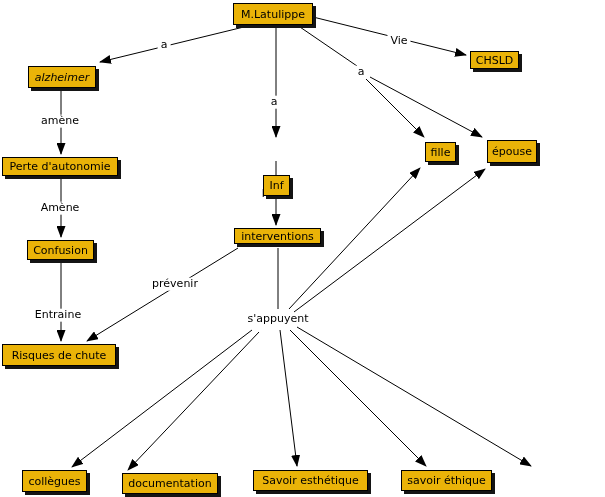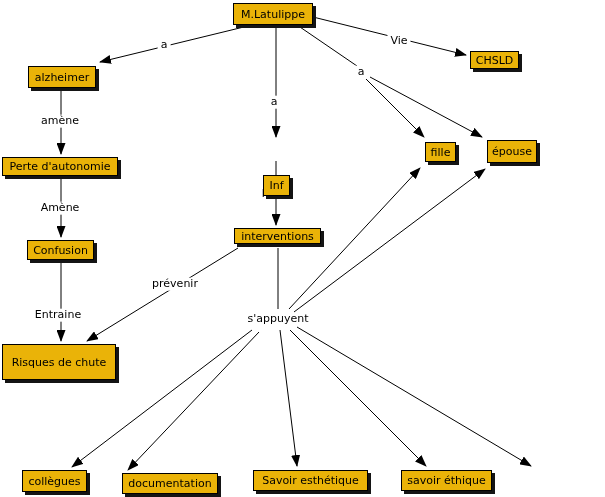--- a/index.html
+++ b/index.html
@@ -84,26 +84,26 @@
     <span class="edge-label" style="left: 399px; top: 41px;">Vie</span>
     <span class="edge-label" style="left: 274px; top: 102px;">a</span>
     <span class="edge-label" style="left: 361px; top: 72px;">a</span>
     <span class="edge-label" style="left: 60px; top: 121px;">amène</span>
     <span class="edge-label" style="left: 60px; top: 208px;">Amène</span>
     <span class="edge-label" style="left: 277px; top: 192px;">poser</span>
     <span class="edge-label" style="left: 58px; top: 291px; margin-top: 24px;">Entraine</span>
     <span class="edge-label" style="left: 175px; top: 284px;">prévenir</span>
     <span class="edge-label" style="left: 278px; top: 319px;">s'appuyent</span>
     <div class="node" style="left: 233px; top: 3px; width: 80px; height: 22px;">M.Latulippe</div>
-    <div class="node" style="left: 28px; top: 66px; width: 68px; height: 22px;">alzheimer</div>
+    <div class="node" style="left: 28px; top: 66px; width: 68px; height: 22px; font-style: italic;">alzheimer</div>
     <div class="node" style="left: 470px; top: 51px; width: 49px; height: 18px;">CHSLD</div>
     <div class="node" style="left: 2px; top: 157px; width: 116px; height: 19px;">Perte d'autonomie</div>
     <div class="node" style="left: 263px; top: 140px; width: 27px; height: 21px; margin-top: 35px;">Inf</div>
     <div class="node" style="left: 425px; top: 142px; width: 31px; height: 20px;">fille</div>
     <div class="node" style="left: 487px; top: 140px; width: 50px; height: 23px;">épouse</div>
     <div class="node" style="left: 27px; top: 240px; width: 67px; height: 20px;">Confusion</div>
     <div class="node" style="left: 234px; top: 228px; width: 87px; height: 16px;">interventions</div>
-    <div class="node" style="left: 2px; top: 344px; width: 114px; height: 36px;">Risques de chute</div>
+    <div class="node" style="left: 2px; top: 344px; width: 114px; height: 22px;">Risques de chute</div>
     <div class="node" style="left: 22px; top: 470px; width: 65px; height: 22px;">collègues</div>
     <div class="node" style="left: 122px; top: 473px; width: 96px; height: 21px;">documentation</div>
     <div class="node" style="left: 253px; top: 470px; width: 115px; height: 21px;">Savoir esthétique</div>
     <div class="node" style="left: 401px; top: 470px; width: 91px; height: 21px;">savoir éthique</div>
   </div>
 
 </body></html>

